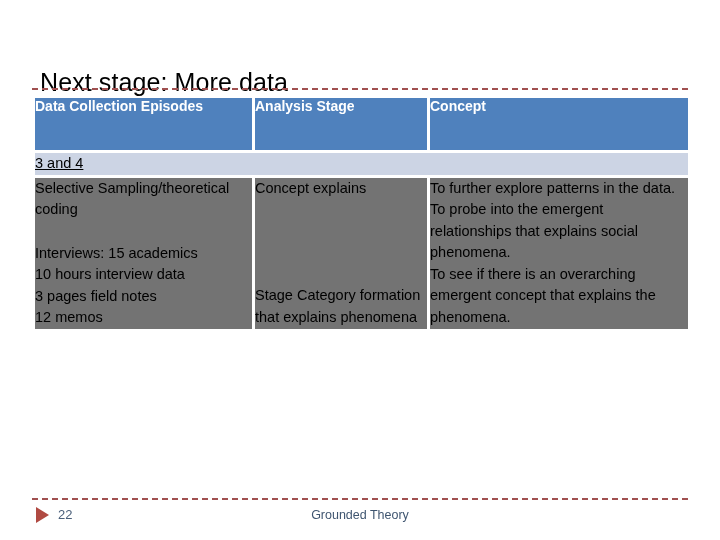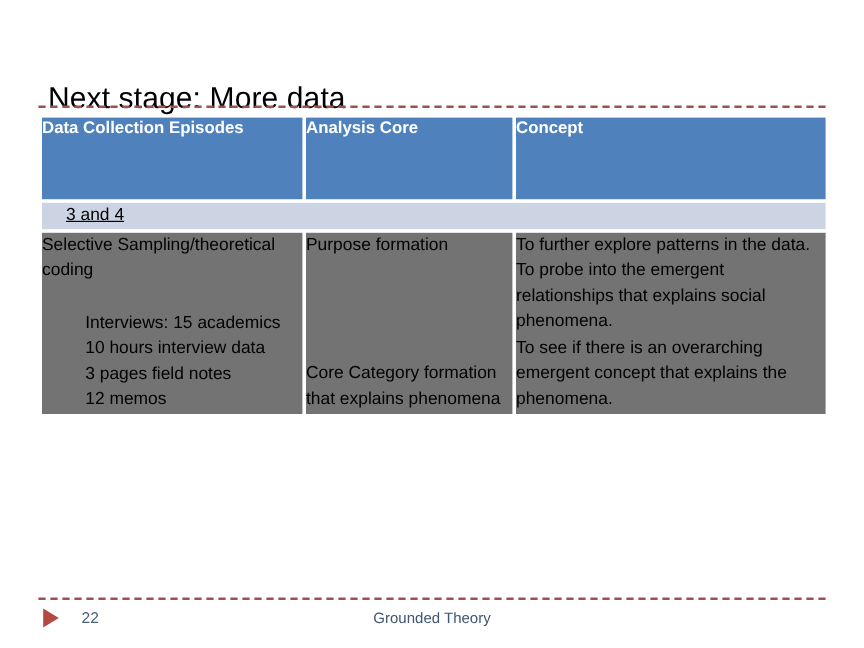--- a/index.html
+++ b/index.html
@@ -67,21 +67,21 @@
   .col-1 { width: 217px; }
   .col-2 { width: 172px; }
   .col-3 { width: 258px; }
 
   .hdr-cell {
     background: #4f81bd;
     color: #ffffff;
     font-weight: bold;
     font-size: 14px;
     line-height: 17px;
-    height: 68px;
+    height: 52px;
     padding: 8px 0 0 8px;
     text-align: left;
     vertical-align: top;
   }
 
   .body-cell {
     background: #737373;
     color: #000000;
     font-size: 14.5px;
     line-height: 21.5px;
@@ -90,41 +90,40 @@
   }
   .span-cell {
     background: #ccd4e4;
     color: #000000;
     font-size: 14.5px;
     line-height: 21.5px;
     padding: 7px 6px 4px 8px;
   }
   .section-label {
     text-decoration: underline;
-    padding-left: 20px;
   }
 
   .blk { margin: 0; }
   .blk-gap { height: 22px; }
 
   
   .footer {
     position: absolute;
     left: 0;
     top: 503px;
     width: 720px;
     height: 26px;
   }
   .page-marker {
     position: absolute;
     left: 36px;
     top: 4px;
     display: flex;
     align-items: center;
-    gap: 19px;
+    gap: 9px;
   }
   .tri-icon {
     width: 0;
     height: 0;
     border-left: 13px solid #b04a42;
     border-top: 8px solid transparent;
     border-bottom: 8px solid transparent;
     display: block;
   }
   .page-num {
@@ -151,43 +150,43 @@
 
 <table class="data-table">
   <colgroup>
     <col class="col-1">
       <col class="col-2">
       <col class="col-3">
   </colgroup>
   <thead>
     <tr>
       <th class="hdr-cell">Data Collection Episodes</th>
-      <th class="hdr-cell">Analysis Core</th>
+      <th class="hdr-cell">Analysis Stage</th>
       <th class="hdr-cell">Concept</th>
     </tr>
   </thead>
   <tbody>
     <tr>
       <td class="span-cell" colspan="3">
         <span class="section-label">3 and 4</span>
       </td>
     </tr>
     <tr>
       <td class="body-cell">
         <div class="blk">Selective Sampling/theoretical coding</div>
         <div class="blk-gap"></div>
-        <div class="blk" style="white-space:pre-line;margin-left:36px;">Interviews: 15 academics
+        <div class="blk" style="white-space:pre-line;">Interviews: 15 academics
 10 hours interview data
 3 pages field notes
 12 memos</div>
       </td>
       <td class="body-cell">
-        <div class="blk">Purpose formation</div>
+        <div class="blk">Concept explains</div>
         <div class="blk-gap" style="height:86px;"></div>
-        <div class="blk">Core Category formation that explains phenomena</div>
+        <div class="blk">Stage Category formation that explains phenomena</div>
       </td>
       <td class="body-cell">
         <div class="blk" style="white-space:pre-line;">To further explore patterns in the data.
 To probe into the emergent relationships that explains social phenomena.
 To see if there is an overarching emergent concept that explains the phenomena.</div>
       </td>
     </tr>
   </tbody>
 </table>
 

